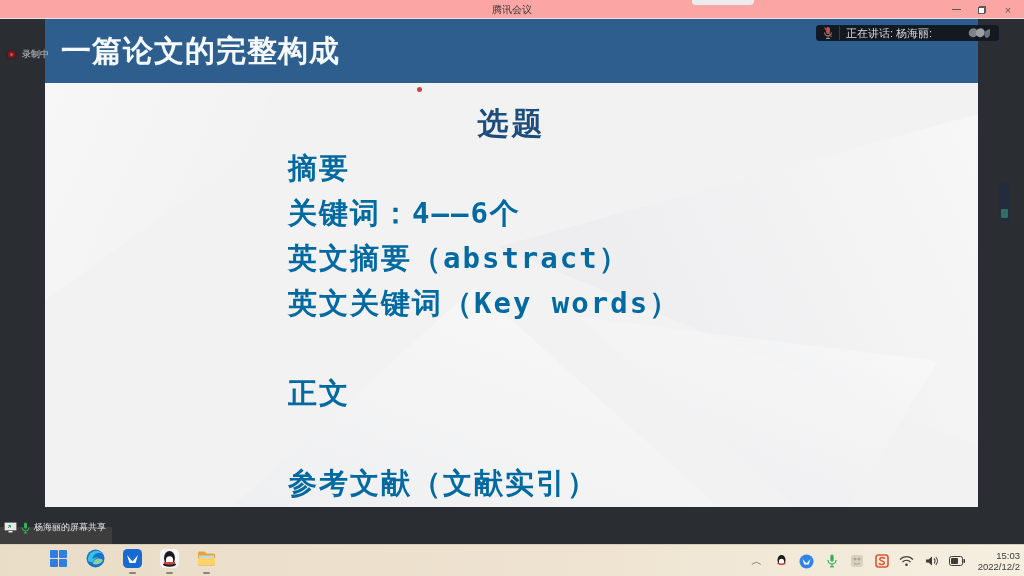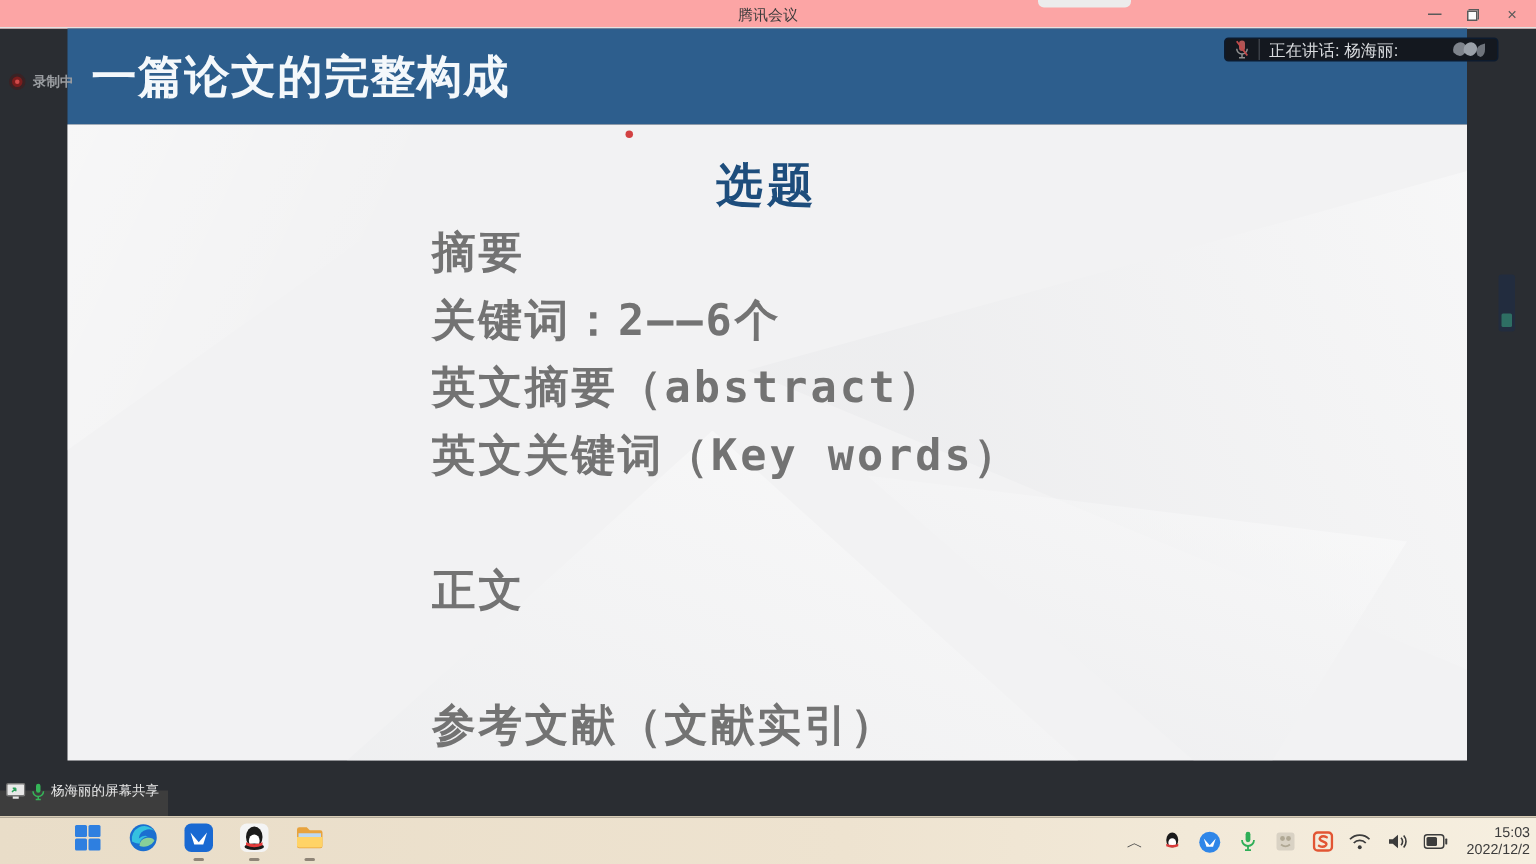--- a/index.html
+++ b/index.html
@@ -21,21 +21,21 @@
   .slide-header { position:absolute; left:45px; top:19px; width:933px; height:64px; background:#2d5e8d; }
   .slide-header-title { position:absolute; left:16px; top:12px; font-size:30px; font-weight:bold; color:#f4f8fb; letter-spacing:1px; font-family:"DejaVu Sans", sans-serif; }
   .slide-body { position:absolute; left:45px; top:83px; width:933px; height:424px; background:#f2f2f3; overflow:hidden; }
   .facet { position:absolute; opacity:.55; }
   .f1 { left:-60px; top:-40px; width:420px; height:300px; background:linear-gradient(115deg, rgba(255,255,255,.9) 0%, rgba(255,255,255,0) 60%); clip-path:polygon(0 0,100% 0,0 100%); }
   .f2 { right:-40px; top:20px; width:520px; height:360px; background:linear-gradient(245deg, rgba(255,255,255,.8) 0%, rgba(210,212,216,.25) 70%); clip-path:polygon(100% 0,100% 100%,0 40%); }
   .f3 { left:120px; bottom:-60px; width:620px; height:280px; background:linear-gradient(20deg, rgba(223,225,228,.5) 0%, rgba(255,255,255,.7) 80%); clip-path:polygon(0 100%,50% 0,100% 100%); }
   .f4 { right:40px; bottom:-30px; width:360px; height:220px; background:linear-gradient(200deg, rgba(255,255,255,.85) 0%, rgba(215,217,221,.3) 90%); clip-path:polygon(0 0,100% 20%,70% 100%); }
   .annotation-dot { position:absolute; left:372px; top:4px; width:5px; height:5px; border-radius:50%; background:#cc2222; opacity:.85; }
   .slide-title { position:absolute; left:0; top:20px; width:933px; text-align:center; font-size:31px; font-weight:bold; color:#1d4d7c; font-family:"DejaVu Sans Mono", monospace; letter-spacing:3px; }
-  .slide-lines { position:absolute; left:243px; top:63px; font-family:"DejaVu Sans Mono", monospace; font-weight:600; color:#737373; font-size:29px; }
+  .slide-lines { position:absolute; left:243px; top:63px; font-family:"DejaVu Sans Mono", monospace; font-weight:600; color:#0369a1; font-size:29px; }
   .slide-line { height:45px; line-height:45px; letter-spacing:2px; white-space:pre; }
 
   
   .recording-badge { position:absolute; left:6px; top:48px; display:flex; align-items:center; gap:5px;font-weight:bold; }
   .rec-dot { width:11px; height:11px; border-radius:50%; background:#7a1d1d; border:2px solid #3a2224; position:relative; }
   .rec-dot::after { content:""; position:absolute; left:2px; top:2px; width:3px; height:3px; border-radius:50%; background:#d24a4a; }
   .rec-label { font-size:9px; color:#9a9da1; }
 
   
   .speaker-overlay { position:absolute; left:816px; top:25px; width:183px; height:16px; background:#14181f; border:1px solid #0d1b2e; border-radius:3px; display:flex; align-items:center; padding:0 6px; }
@@ -115,21 +115,21 @@
 
   <div class="slide-body">
     <div class="facet f1"></div>
     <div class="facet f2"></div>
     <div class="facet f3"></div>
     <div class="facet f4"></div>
     <div class="annotation-dot"></div>
     <div class="slide-title">选题</div>
     <div class="slide-lines">
       <div class="slide-line">摘要</div>
-      <div class="slide-line">关键词：2——6个</div>
+      <div class="slide-line">关键词：4——6个</div>
       <div class="slide-line">英文摘要（abstract）</div>
       <div class="slide-line">英文关键词（Key words）</div>
       <div class="slide-line"></div>
       <div class="slide-line">正文</div>
       <div class="slide-line"></div>
       <div class="slide-line">参考文献（文献实引）</div>
     </div>
   </div>
 
   <div class="side-handle"></div>

